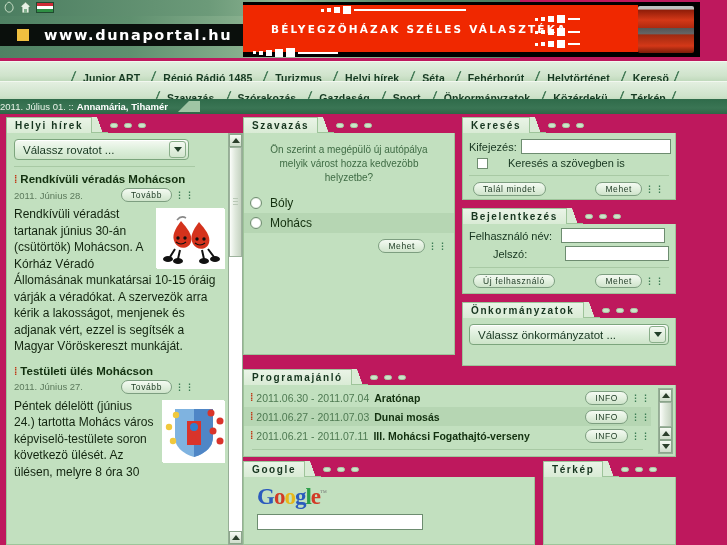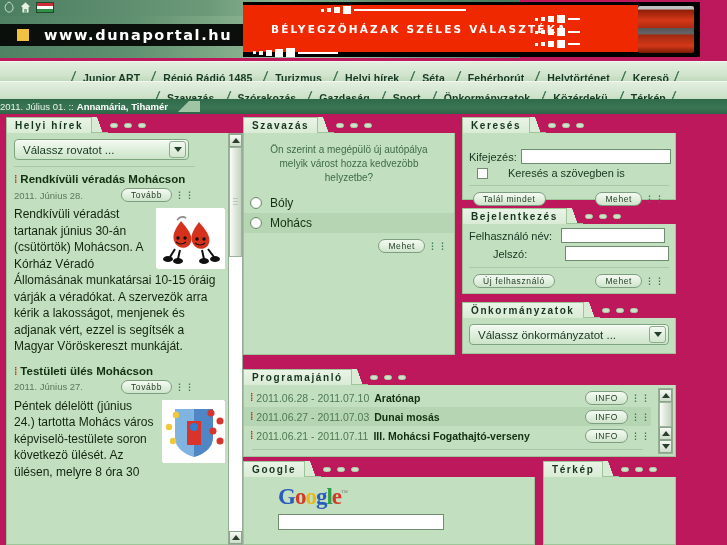--- a/index.html
+++ b/index.html
@@ -524,21 +524,21 @@
         <div class="tab">
             <span>Keresés</span>
           </div>
         <div class="slant"></div>
         <div class="dashes">
             <i></i>
             <i></i>
             <i></i>
           </div>
       </div>
-      <div class="pbody" style="height:67px; padding:16px 6px;">
+      <div class="pbody" style="height:67px; padding:6px 6px;">
         <div class="fieldrow">
           <span class="flabel">Kifejezés:</span>
           <input class="txtinput" style="width: 150px;" value="">
         </div>
         <div class="chkrow">
           <span class="chk"></span>
           <span class="flabel">Keresés a szövegben is</span>
         </div>
         <div class="hrule"></div>
         <div class="btnrow">
@@ -588,21 +588,21 @@
         <div class="tab">
             <span>Önkormányzatok</span>
           </div>
         <div class="slant"></div>
         <div class="dashes">
             <i></i>
             <i></i>
             <i></i>
           </div>
       </div>
-      <div class="pbody" style="height:36px; padding:6px;">
+      <div class="pbody" style="height:48px; padding:6px;">
         <div class="selbox" style="width:100%;">
           <span>Válassz önkormányzatot ...</span>
           <span class="arrowbtn">
               <span class="caret-d"></span>
             </span>
         </div>
       </div>
     </div>
   </div>
 
@@ -615,21 +615,21 @@
       <div class="dashes">
           <i></i>
           <i></i>
           <i></i>
         </div>
     </div>
     <div class="pbody" style="height:72px; position:relative; overflow:hidden;">
       <div style="padding-top:3px; padding-right:24px;">
         <div class="prow">
           <span class="bulletmark">⁞</span>
-          <span class="pdate">2011.06.28 - 2011.07.10</span>
+          <span class="pdate">2011.06.30 - 2011.07.04</span>
           <span class="pname">Aratónap</span>
           <span class="pspacer"></span>
           <span class="pillbtn">INFO</span>
           <span class="arrowdots">⋮⋮</span>
         </div>
         <div class="prow alt">
           <span class="bulletmark">⁞</span>
           <span class="pdate">2011.06.27 - 2011.07.03</span>
           <span class="pname">Dunai mosás</span>
           <span class="pspacer"></span>
@@ -666,21 +666,21 @@
       <div class="tab">
           <span>Google</span>
         </div>
       <div class="slant"></div>
       <div class="dashes">
           <i></i>
           <i></i>
           <i></i>
         </div>
     </div>
-    <div class="pbody" style="height:68px; padding:7px 0 0 34px;">
+    <div class="pbody" style="height:68px; padding:7px 0 0 13px;">
       <div class="glogo"><span class="b">G</span><span class="r">o</span><span class="y">o</span><span class="b">g</span><span class="g">l</span><span class="r">e</span><span class="gtm">™</span></div>
       <input class="txtinput" style="width: 166px; height: 16px; margin-top: 4px;" value="">
     </div>
   </div>
 
   <div style="position:absolute; left:543px; top:460px; width:133px;">
     <div class="ptitle">
       <div class="tab">
           <span>Térkép</span>
         </div>

